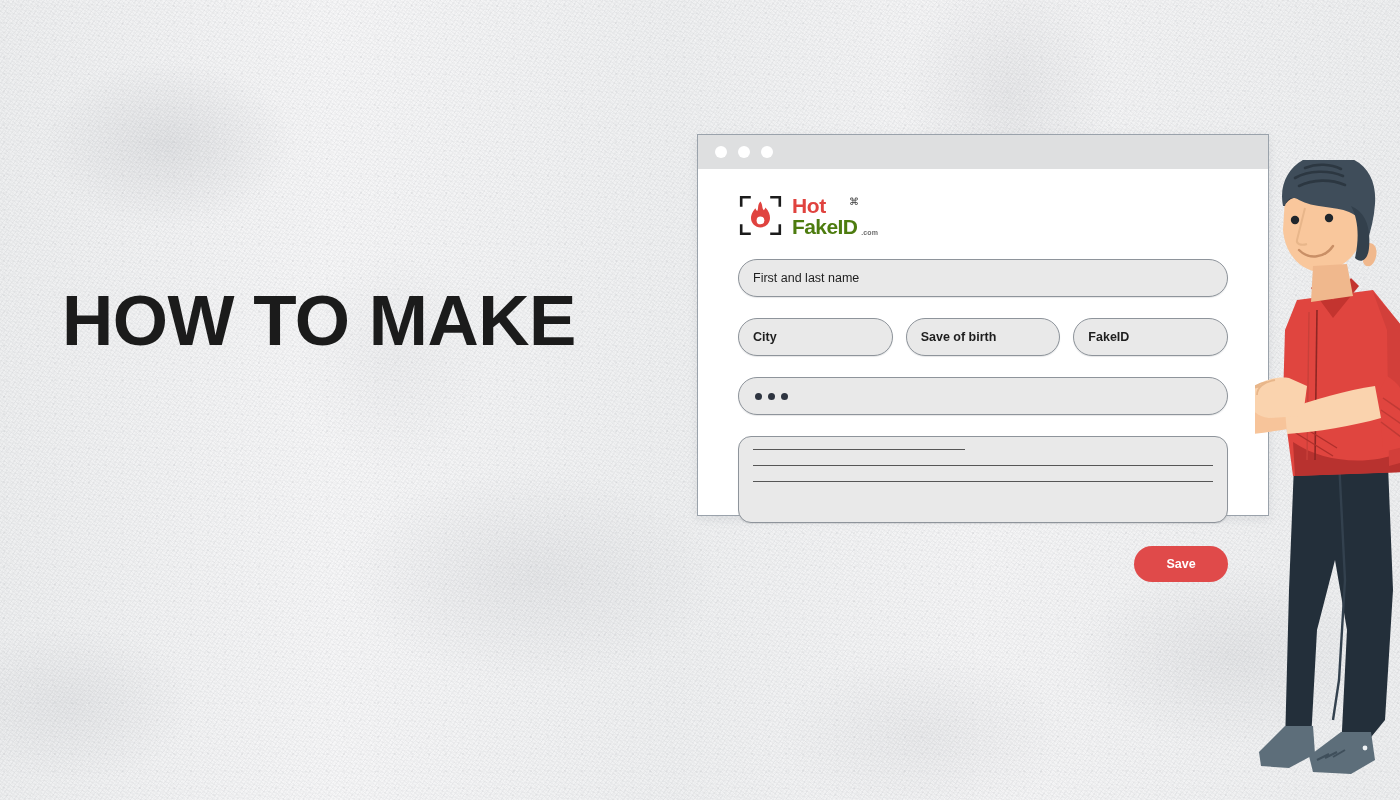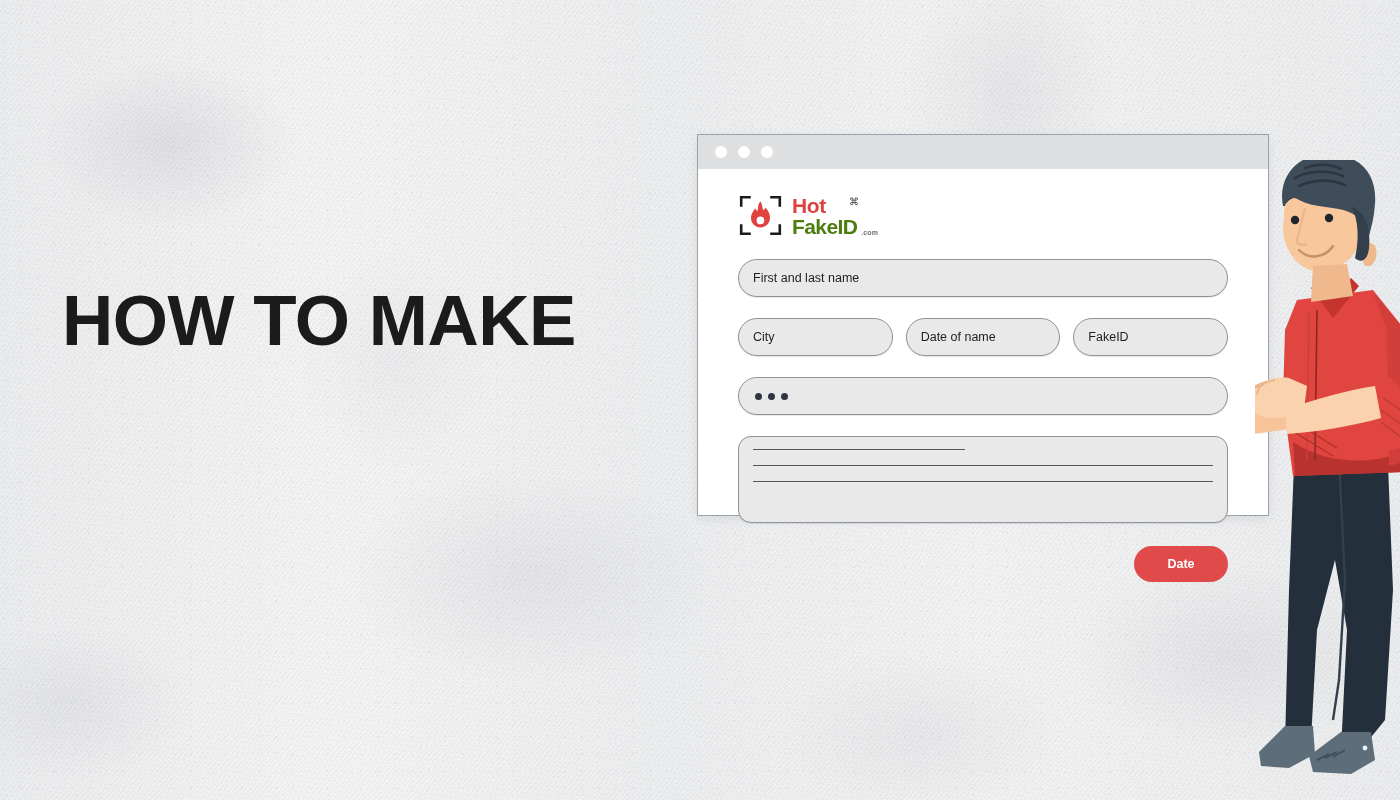--- a/index.html
+++ b/index.html
@@ -152,20 +152,21 @@
     font-size: 12.5px;
     color: #1e1e1e;
     box-shadow: 0 1px 1px rgba(110,116,124,0.18);
     text-align: right;
   }
   .field.full { width: 100%; }
   .row {
     display: flex;
     gap: 13px;
     margin-top: 21px;
+    font-weight: bold;
   }
   .row .field { flex: 1; }
   .field.pw { margin-top: 21px; }
   .pw-dots { display: flex; gap: 6px; padding-left: 2px; }
   .pw-dots i {
     width: 7px; height: 7px; border-radius: 50%;
     background: #2e3440; display: block;
   }
   .textarea {
     margin-top: 21px;
@@ -261,21 +262,21 @@
 
         <div class="field full">
           <span>First and last name</span>
         </div>
 
         <div class="row">
           <div class="field">
             <span>City</span>
           </div>
           <div class="field">
-            <span>Date of name</span>
+            <span>Save of birth</span>
           </div>
           <div class="field">
             <span>FakeID</span>
           </div>
         </div>
 
         <div class="field full pw">
           <span class="pw-dots">
             <i></i>
             <i></i>
@@ -283,21 +284,21 @@
           </span>
         </div>
 
         <div class="textarea">
           <div class="ta-line short"></div>
           <div class="ta-line long"></div>
           <div class="ta-line long"></div>
         </div>
 
         <div class="save-row">
-          <button class="save-btn">Date</button>
+          <button class="save-btn">Save</button>
         </div>
 
       </div>
     </div>
   </div>
 
   <div class="person">
     <svg viewBox="0 0 160 640" width="160" height="640" aria-hidden="true">
 
       <path d="M40 280 L132 280 L138 430 L130 560 L104 592 L86 590 L92 470 L80 400 L62 470 L56 580 L30 584 L34 430 Z" fill="#232f3a"></path>

